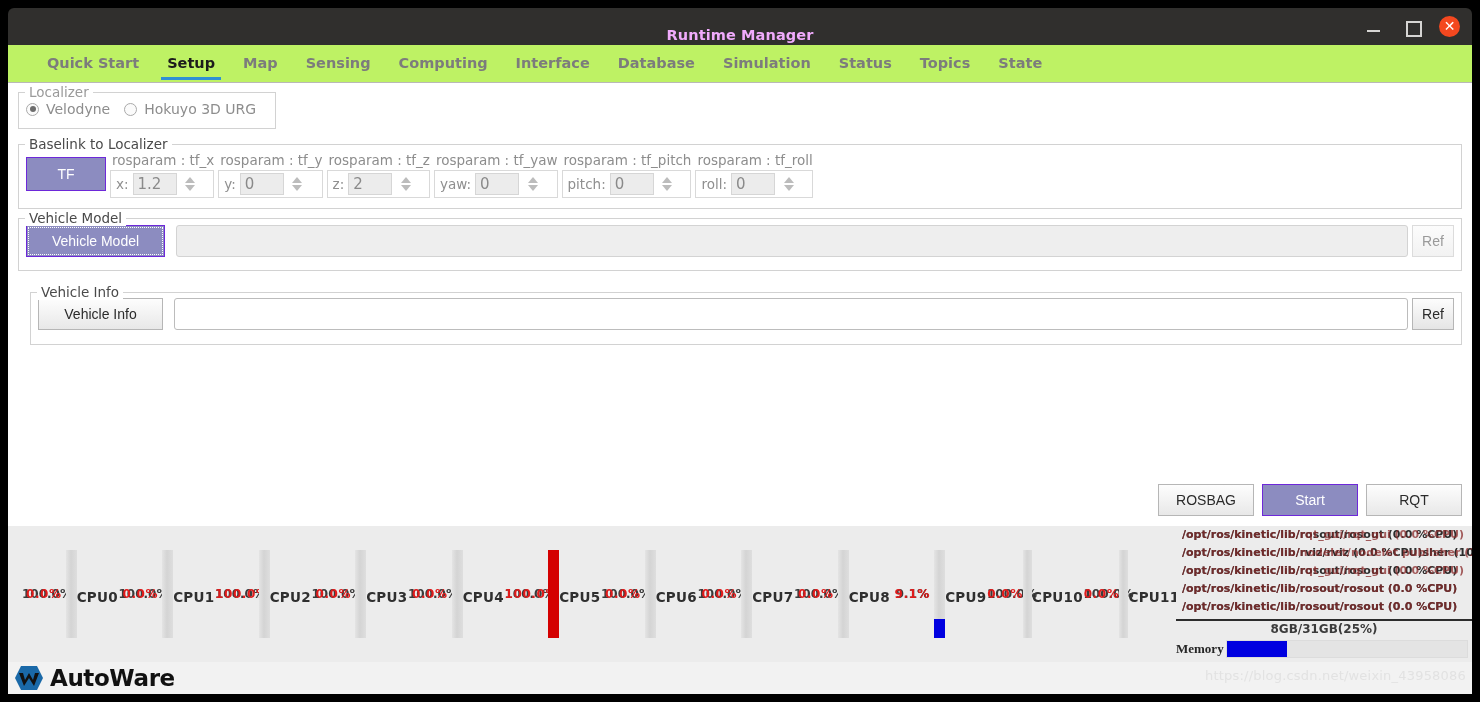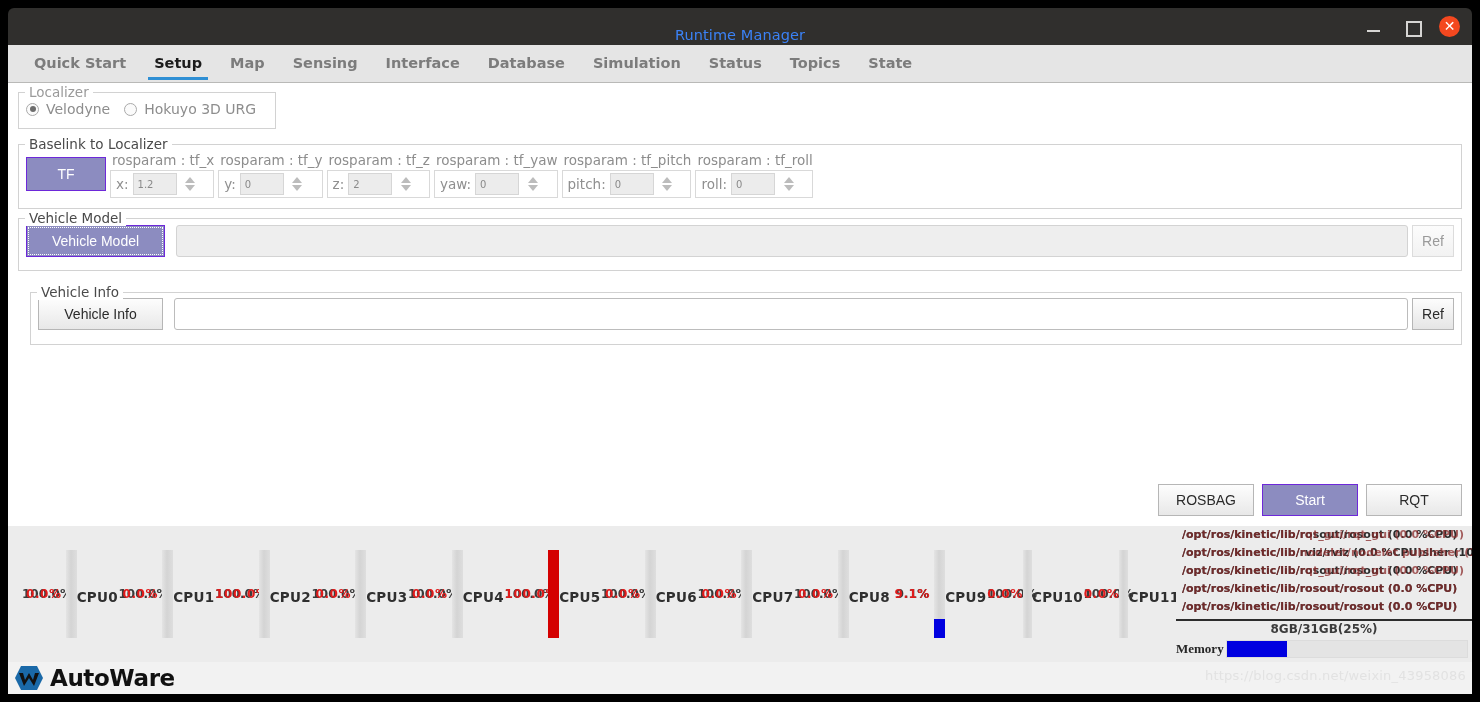--- a/index.html
+++ b/index.html
@@ -17,21 +17,21 @@
 
   
   .titlebar {
     position: absolute; left: 8px; top: 8px;
     width: 1464px; height: 37px;
     background: #302f2d;
     border-radius: 6px 6px 0 0;
     display: flex; align-items: center; justify-content: center;
   }
   .title-text {
-    color: #3b82f6; font-size: 14.5px; font-weight: normal;
+    color: #f0abfc; font-size: 14.5px; font-weight: bold;
     letter-spacing: .1px;
     margin-top: 17px;
   }
   .win-controls {
     position: absolute; right: 12px; top: 0; height: 37px;
     display: flex; align-items: center; gap: 16px;
   }
   .wc { width: 22px; height: 22px; position: relative; cursor: pointer; }
   .wc-min::after {
     content: ""; position: absolute; left: 4px; top: 14px;
@@ -48,23 +48,23 @@
   }
   .wc-close span {
     color: #fff; font-size: 14px; line-height: 1;
     font-family: "DejaVu Sans", sans-serif; margin-top: -1px;
   }
 
   
   .tabbar {
     position: absolute; left: 8px; top: 45px;
     width: 1464px; height: 38px;
-    background: #e5e5e5;
+    background: #bef264;
     display: flex; align-items: flex-end;
-    padding-left: 12px;
+    padding-left: 25px;
     border-bottom: 1px solid #b9b9b7;
   }
   .tab {
     height: 38px; display: flex; align-items: center;
     padding: 0 14px; font-size: 14.5px; font-weight: bold;
     color: #7c7c7c; cursor: pointer; position: relative;
   }
   .tab.active { color: #1c1c1c; }
   .tab.active::after {
     content: ""; position: absolute; left: 8px; right: 8px; bottom: 2px;
@@ -141,21 +141,21 @@
     padding: 0 5px; gap: 4px;
   }
   .param-key { font-size: 13.5px; color: #8f8f8f; }
   .spin {
     display: flex; align-items: stretch;
     border: 1px solid #d6d6d6; background: #ececec; height: 22px;
   }
   .spin input {
     border: 0; background: transparent; outline: none;
     width: 42px; padding: 3px 4px;
-    font-size: 10px; color: #8a8a8a;
+    font-size: 15px; color: #8a8a8a;
     font-family: "DejaVu Sans", sans-serif;
   }
   .spin-btns {
     width: 15px; display: flex; flex-direction: column;
     justify-content: center; align-items: center; gap: 2px;
     margin-left: 2px;
   }
   .tri-up, .tri-dn {
     width: 0; height: 0; border-left: 5px solid transparent;
     border-right: 5px solid transparent; cursor: pointer;
@@ -310,20 +310,21 @@
         <span>✕</span>
       </div>
     </div>
   </div>
 
   <div class="tabbar" id="tabbar">
       <div class="tab">Quick Start</div>
       <div class="tab active">Setup</div>
       <div class="tab">Map</div>
       <div class="tab">Sensing</div>
+      <div class="tab">Computing</div>
       <div class="tab">Interface</div>
       <div class="tab">Database</div>
       <div class="tab">Simulation</div>
       <div class="tab">Status</div>
       <div class="tab">Topics</div>
       <div class="tab">State</div>
     </div>
 
   <div class="content">
 

